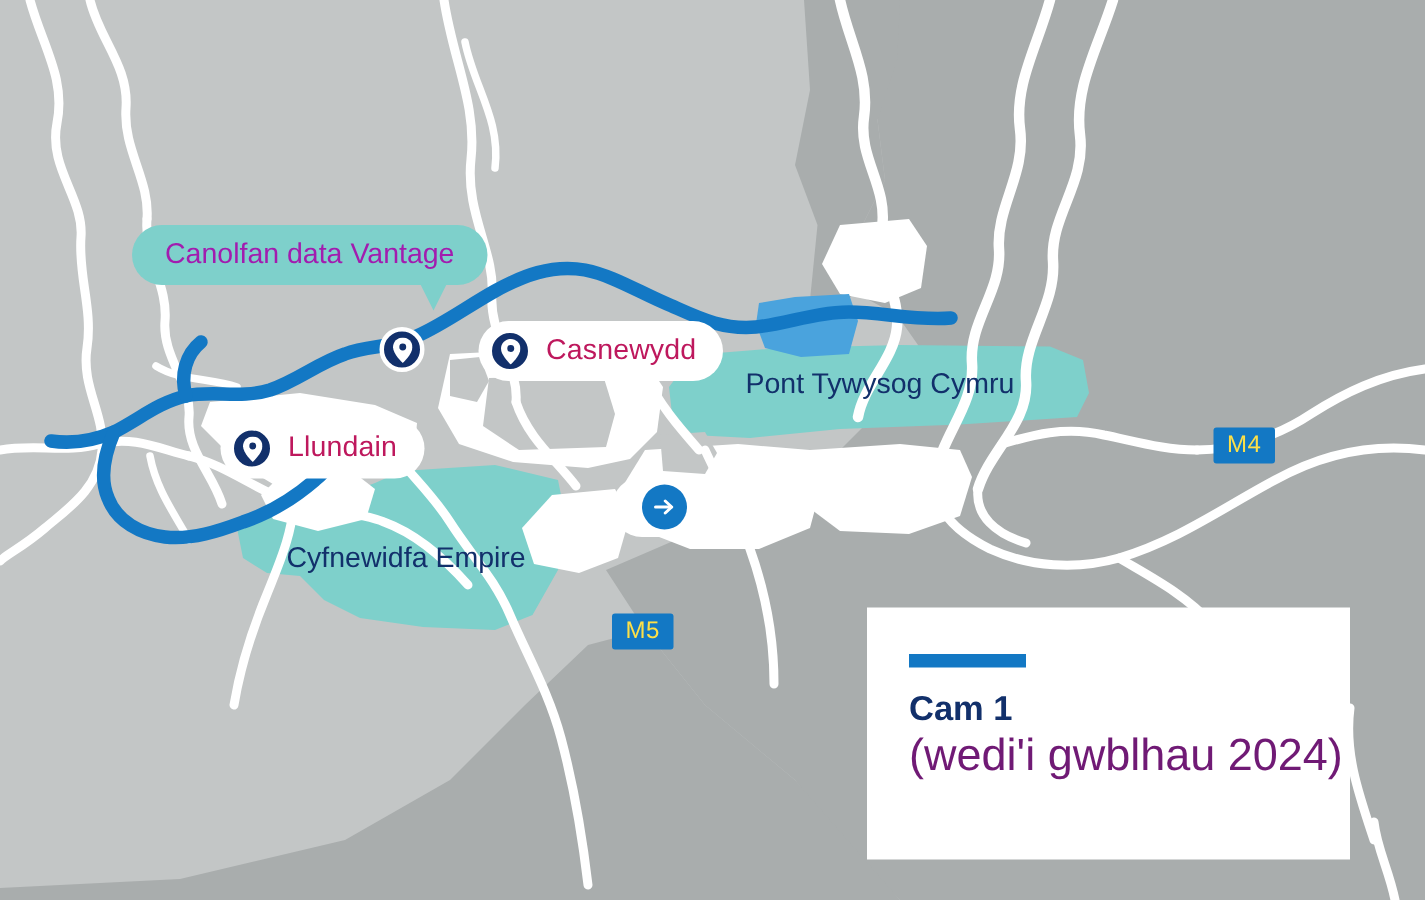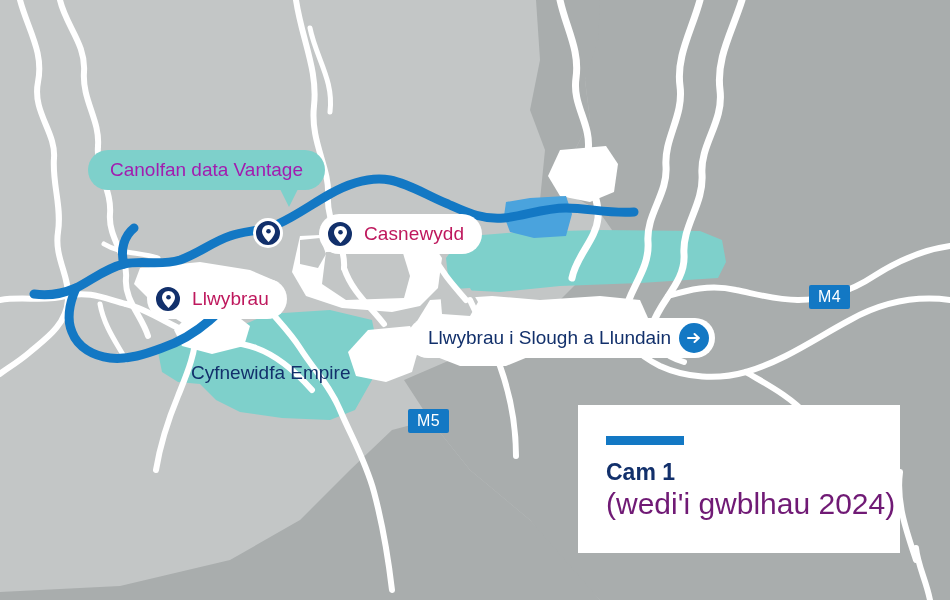--- a/index.html
+++ b/index.html
@@ -84,21 +84,21 @@
   
   .zone-label {
     color: #12306b;
     font-size: 19px;
     white-space: nowrap;
   }
 
   
   .shield {
     background: #1378c4;
-    color: #ffffff;
+    color: #fde047;
     font-size: 16px;
     padding: 3px 9px 4px 9px;
     border-radius: 2px;
     letter-spacing: 0.3px;
     white-space: nowrap;
   }
 
   
   .arrow-pill {
     display: flex;
@@ -123,21 +123,21 @@
     justify-content: center;
     flex: 0 0 auto;
   }
 
   
   #legend-card {
     position: absolute;
     left: 578px;
     top: 405px;
     width: 322px;
-    height: 148px;
+    height: 168px;
     background: #ffffff;
     box-sizing: border-box;
     padding: 31px 0 0 28px;
     z-index: 6;
   }
   #legend-rule {
     width: 78px;
     height: 9px;
     background: #1378c4;
     margin-bottom: 13px;
@@ -292,32 +292,34 @@
   </div>
 
   <div class="overlay" style="left:147px; top:279px;">
     <div class="pill">
       <span class="pin">
         <svg width="13" height="17" viewBox="0 0 13 17" aria-hidden="true">
           <path fill="#ffffff" d="M6.5 0C2.9 0 0 2.9 0 6.5C0 11 6.5 17 6.5 17S13 11 13 6.5C13 2.9 10.1 0 6.5 0Z"></path>
           <circle cx="6.5" cy="6.3" r="2.3" fill="#12306b"></circle>
         </svg>
       </span>
-      <span class="pill-text">Llwybrau</span>
-    </div>
-  </div>
-
+      <span class="pill-text">Llundain</span>
+    </div>
+  </div>
+
+  <div class="overlay" style="left:497px; top:246px;">
+    <span class="zone-label">Pont Tywysog Cymru</span>
+  </div>
 
   <div class="overlay" style="left:176px; top:362px;margin-left:15px;">
     <span class="zone-label">Cyfnewidfa  Empire</span>
   </div>
 
   <div class="overlay" style="left:408px; top:318px;">
     <div class="arrow-pill">
-      <span class="arrow-text">Llwybrau i Slough a Llundain</span>
       <span class="arrow-circle">
         <svg width="16" height="16" viewBox="0 0 16 16" aria-hidden="true">
           <path d="M2 8 H12.5" stroke="#ffffff" stroke-width="2" stroke-linecap="round" fill="none"></path>
           <path d="M8.5 4 L12.8 8 L8.5 12" stroke="#ffffff" stroke-width="2" stroke-linecap="round" stroke-linejoin="round" fill="none"></path>
         </svg>
       </span>
     </div>
   </div>
 
   <div class="overlay" style="left:809px; top:288px;">

